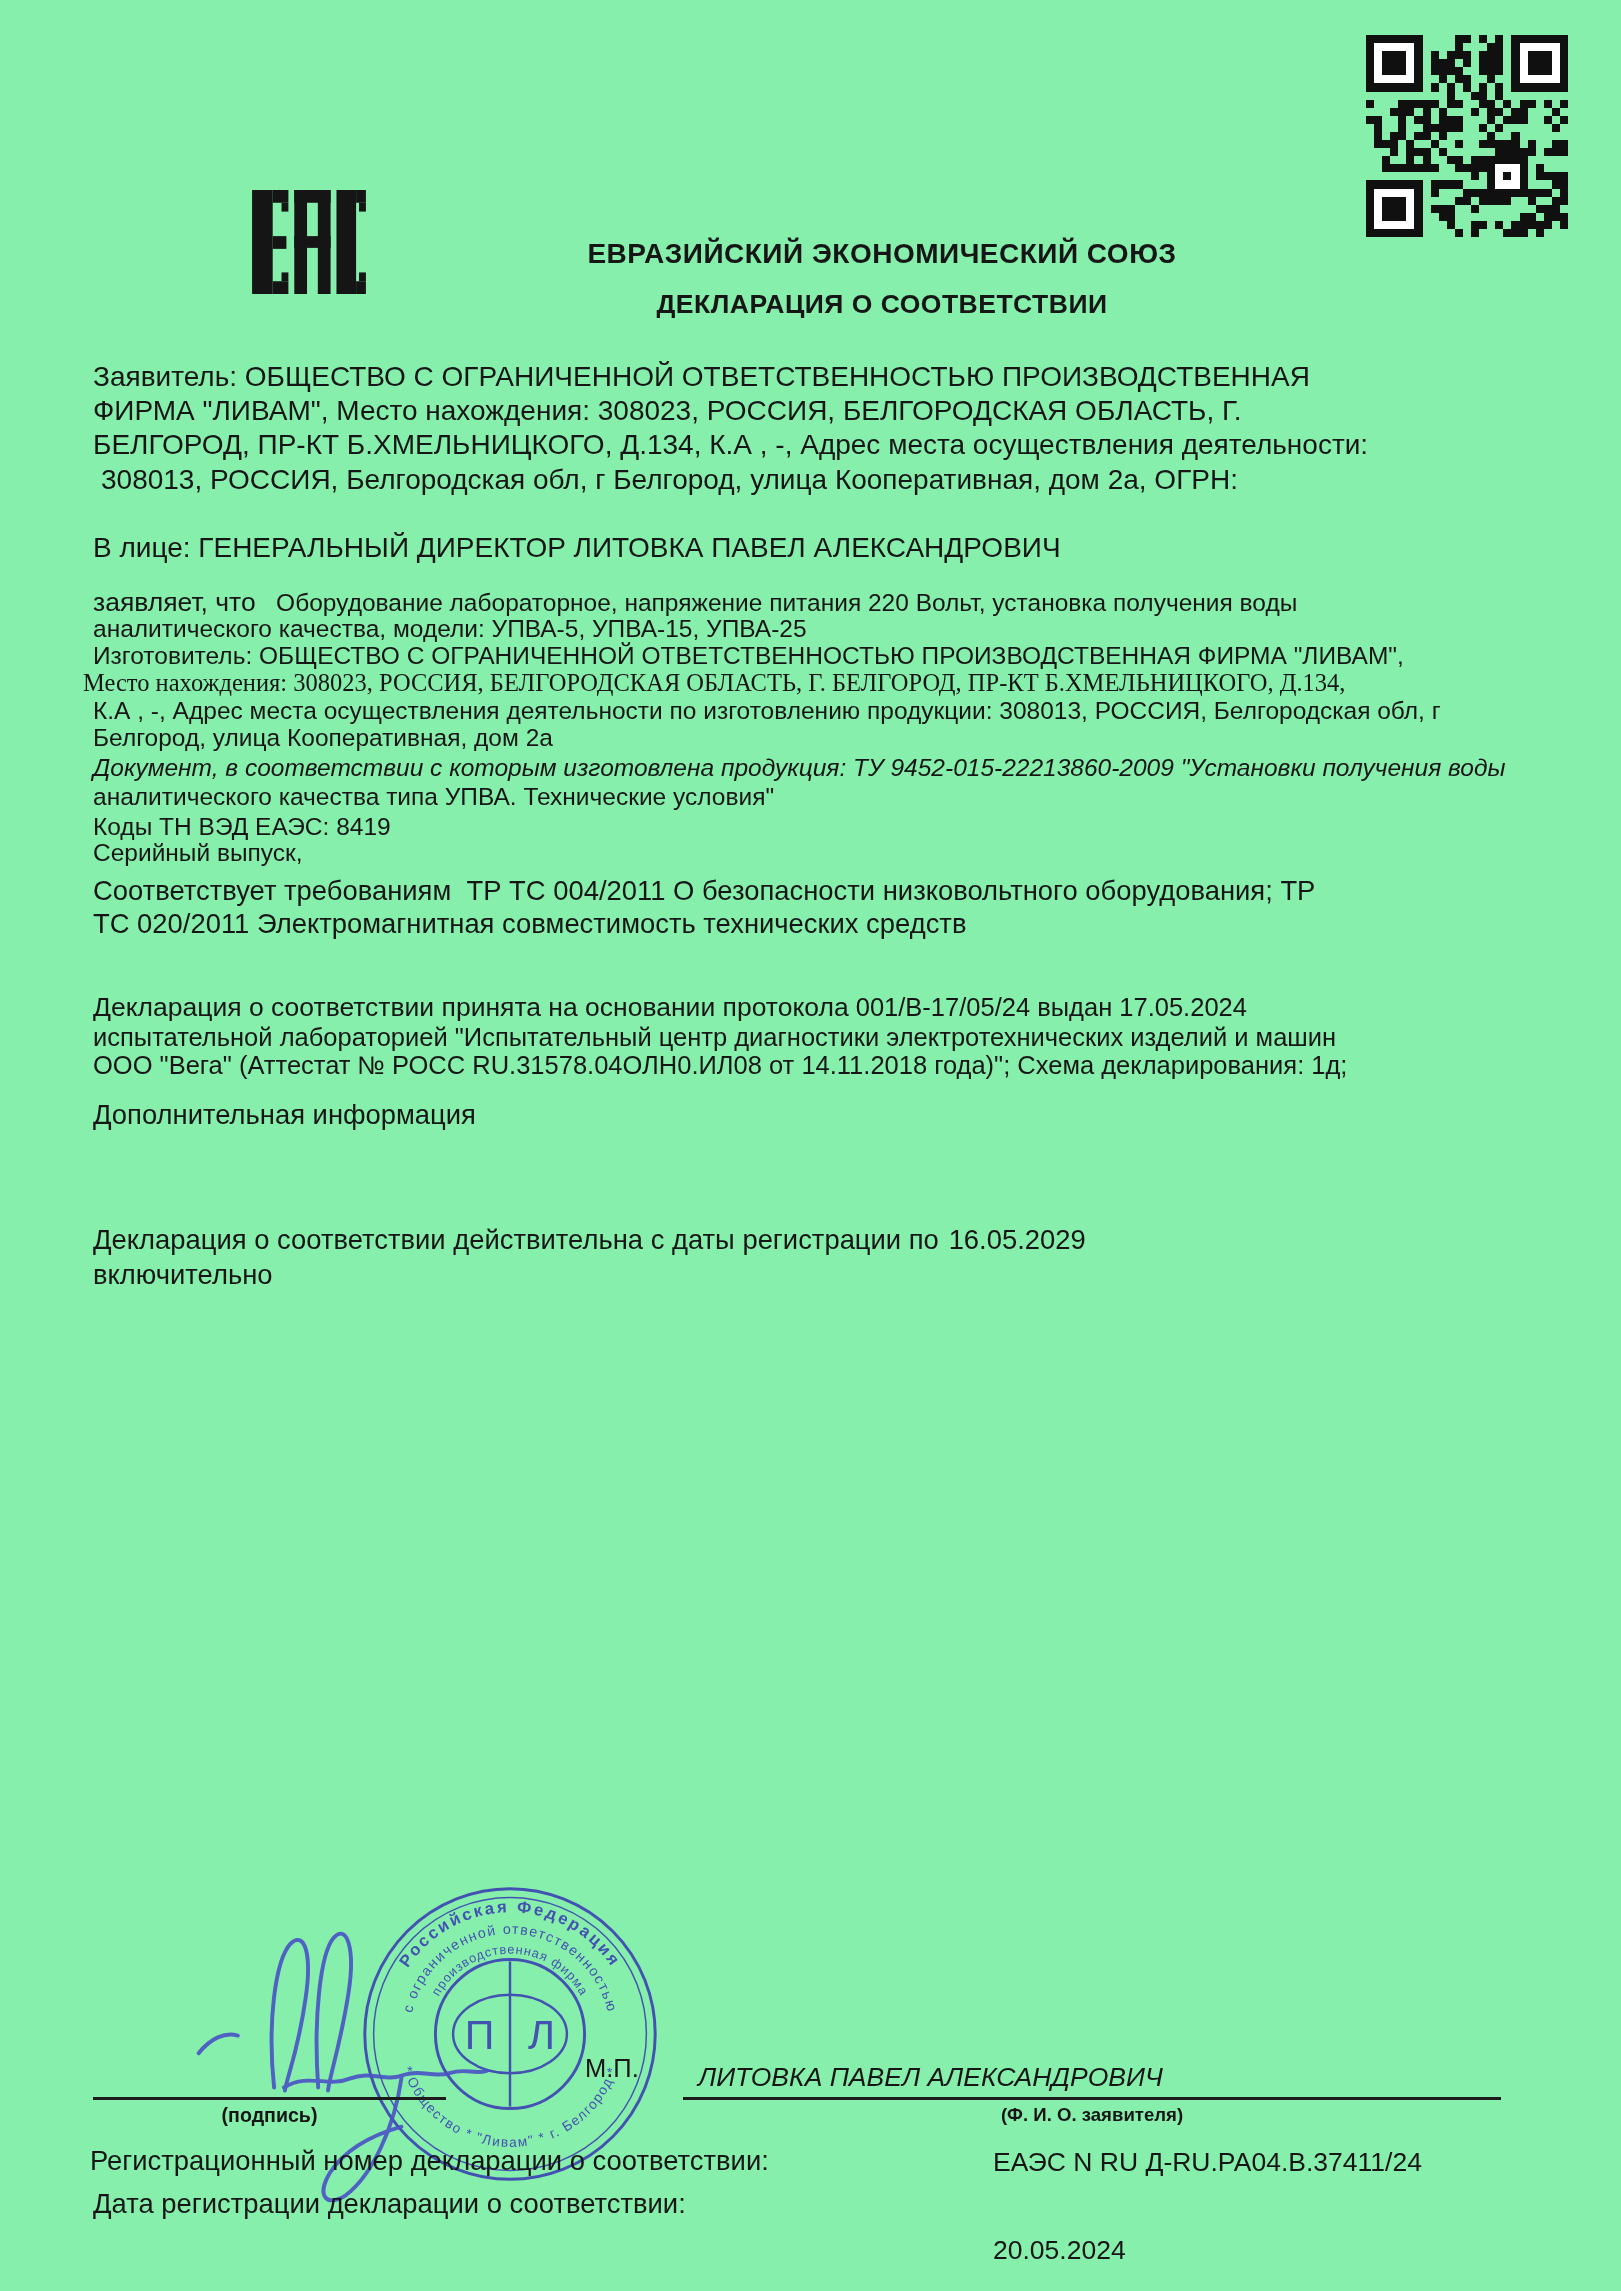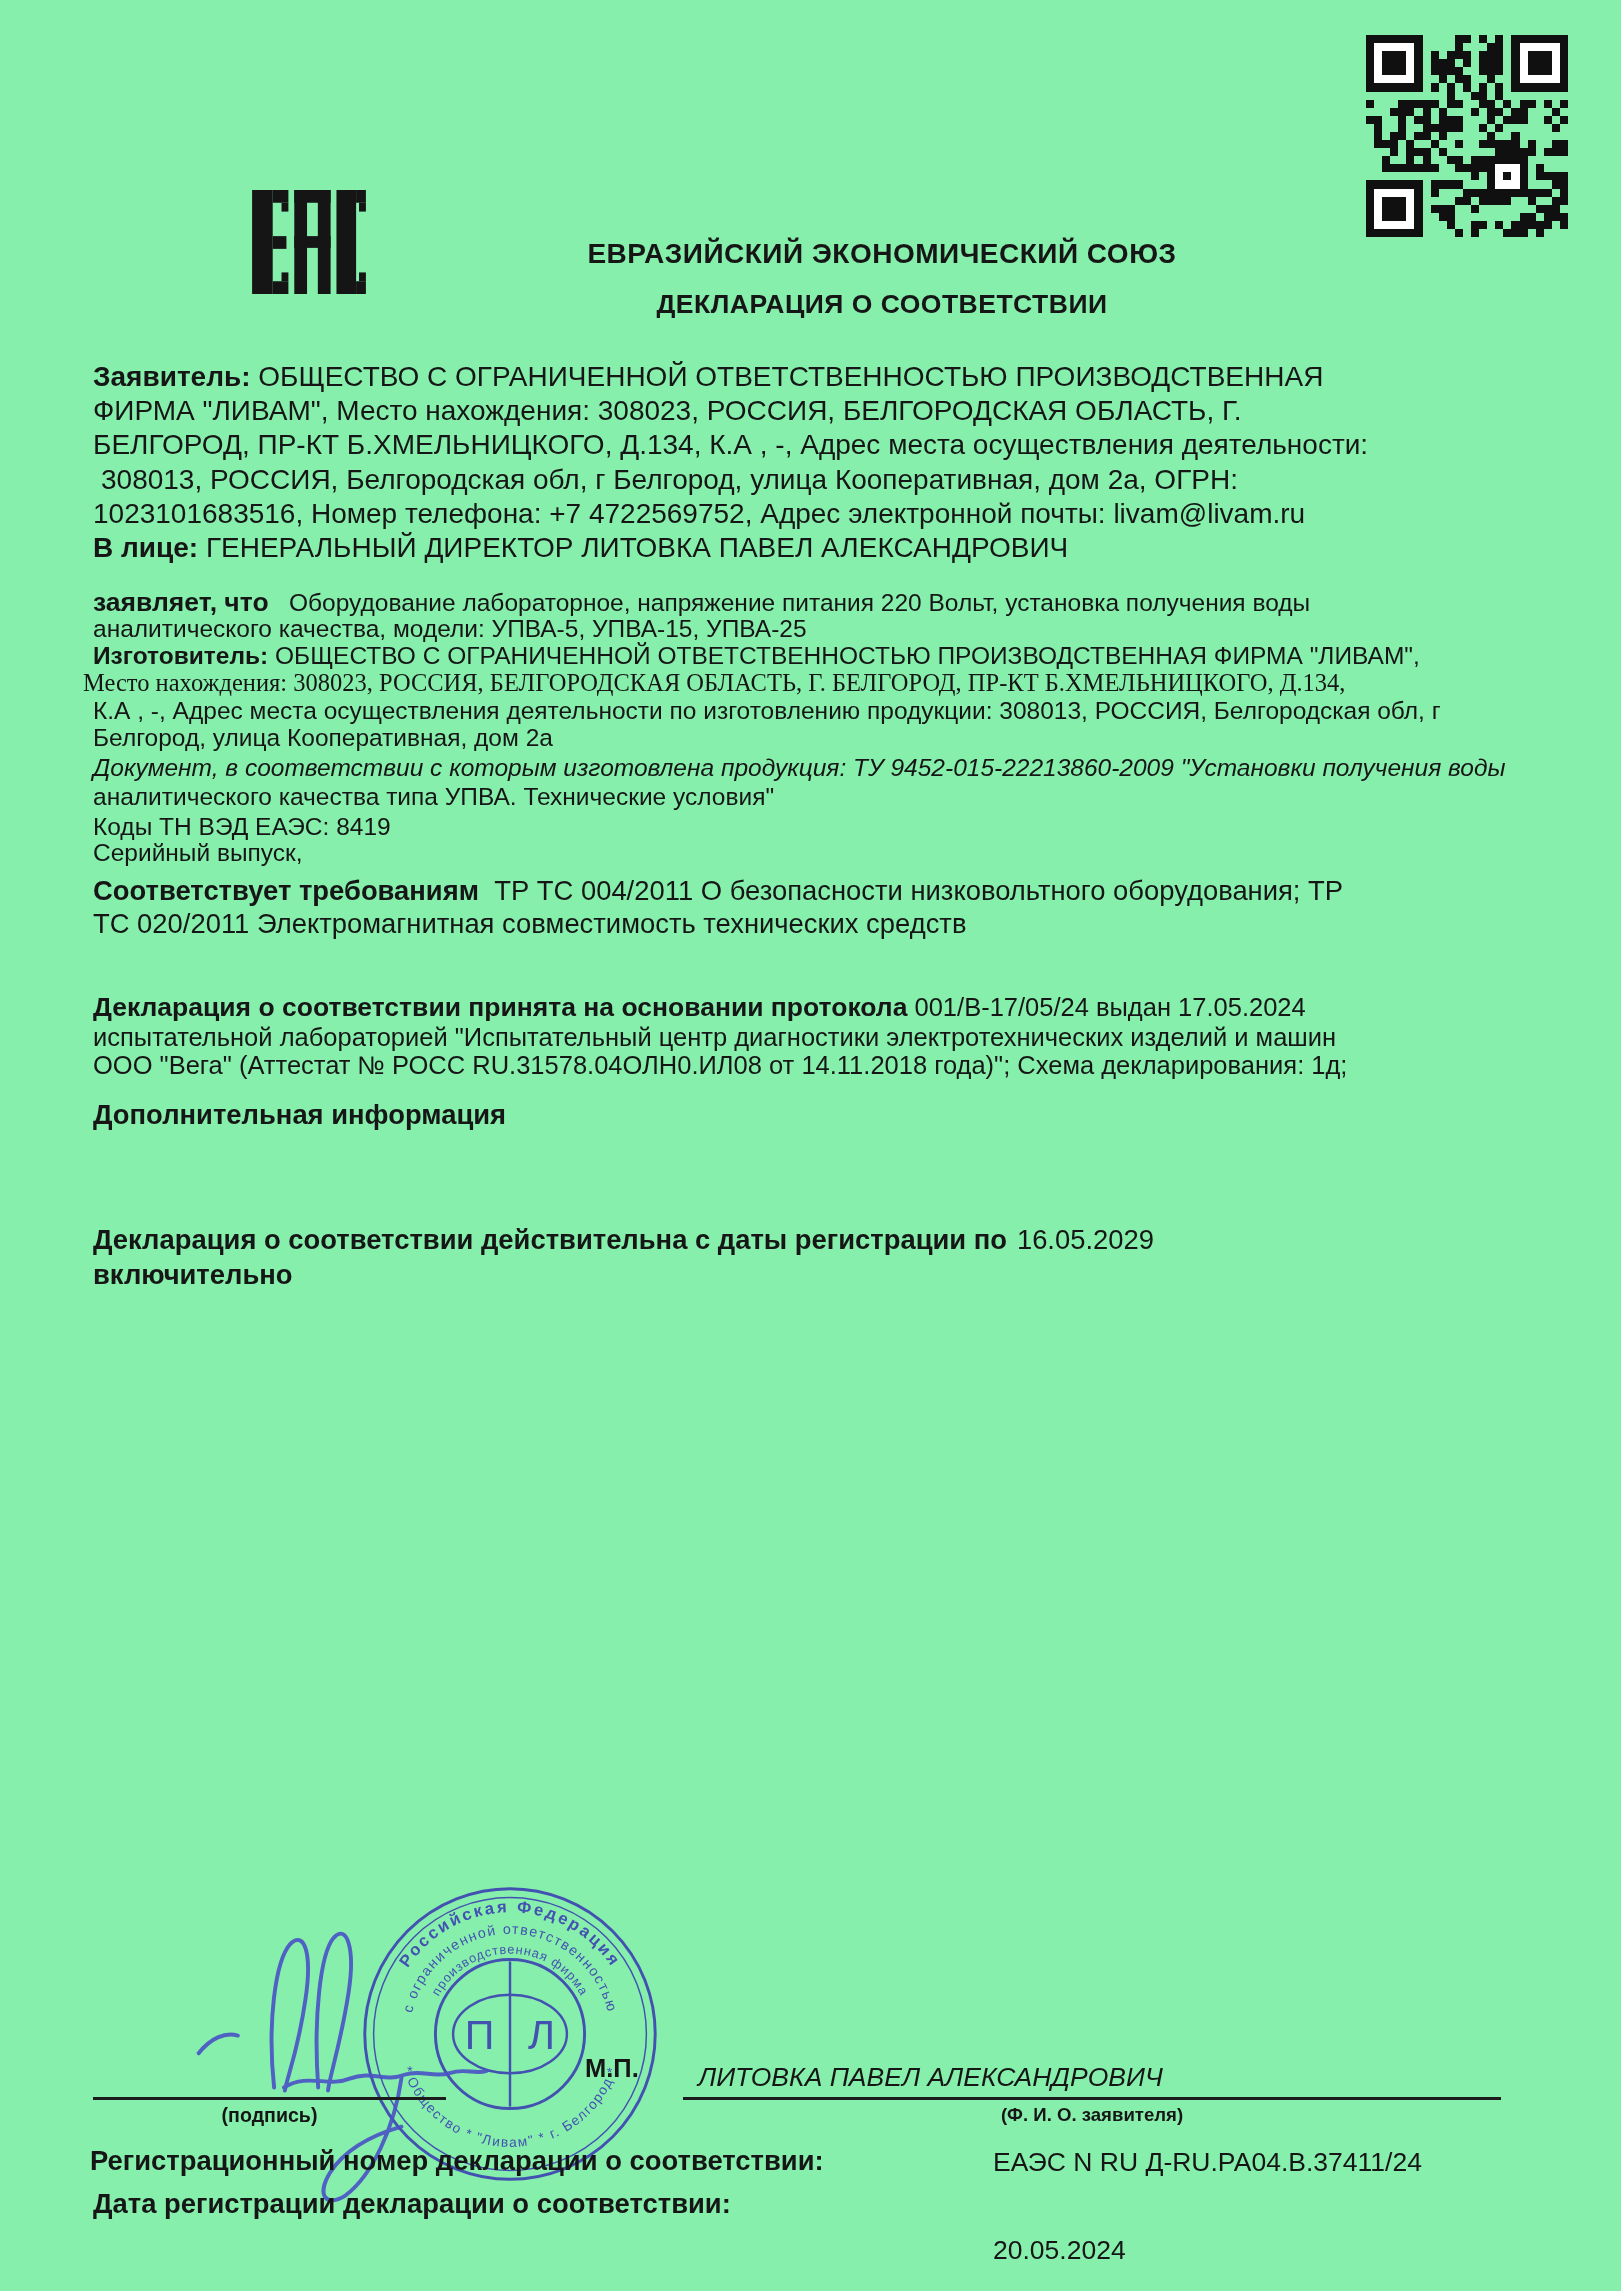--- a/index.html
+++ b/index.html
@@ -4,21 +4,21 @@
 <title>Декларация о соответствии</title>
 <style>
   html,body{margin:0;padding:0;background:#e8e8e8;}
   .page{
     position:relative;width:1621px;height:2292px;margin:0 auto;
     background:#86efac;overflow:hidden;
     font-family:"Liberation Sans","DejaVu Sans",sans-serif;
     color:#161616;
   }
   .abs{position:absolute;white-space:nowrap;}
-  .b{font-weight:bold;}
+  .b{font-weight:normal;}
   .ctr{text-align:center;}
   .title1{font-size:28px;font-weight:bold;letter-spacing:0.5px;}
   .title2{font-size:26.5px;font-weight:bold;letter-spacing:0.5px;}
   .t-app{font-size:28px;}   
   .t-dec{font-size:24.5px;}   
   .t-big{font-size:27.4px;}   
   .t-bas{font-size:25.5px;}   
   .cap{font-size:19.6px;font-weight:bold;}
   .rule{position:absolute;border-top:3.9px solid #1c1c1c;height:0;}
   svg{display:block;}
@@ -268,21 +268,20 @@
     <rect x="109" y="84" width="7" height="9"></rect>
   </svg>
 
   <div class="abs ctr title1" style="left:392px;top:238px;width:980px;">ЕВРАЗИЙСКИЙ ЭКОНОМИЧЕСКИЙ СОЮЗ</div>
   <div class="abs ctr title2" style="left:392px;top:289px;width:980px;">ДЕКЛАРАЦИЯ О СООТВЕТСТВИИ</div>
 
   <div class="abs t-app" style="left:93px;top:361px;"><span class="b">Заявитель:</span><span> ОБЩЕСТВО С ОГРАНИЧЕННОЙ ОТВЕТСТВЕННОСТЬЮ ПРОИЗВОДСТВЕННАЯ</span></div>
   <div class="abs t-app" style="left:93px;top:395px;">ФИРМА "ЛИВАМ", Место нахождения: 308023, РОССИЯ,  БЕЛГОРОДСКАЯ ОБЛАСТЬ, Г.</div>
   <div class="abs t-app" style="left:93px;top:429px;">БЕЛГОРОД, ПР-КТ Б.ХМЕЛЬНИЦКОГО, Д.134, К.А , -, Адрес места осуществления деятельности:</div>
   <div class="abs t-app" style="left:93px;top:464px;margin-left:8px;">308013, РОССИЯ, Белгородская обл, г Белгород, улица Кооперативная, дом 2а, ОГРН:</div>
-  <div class="abs t-app" style="left:93px;top:498px;">1023101683516, Номер телефона: +7 4722569752, Адрес электронной почты: livam@livam.ru</div>
   <div class="abs t-app" style="left:93px;top:532px;"><span class="b">В лице:</span><span> ГЕНЕРАЛЬНЫЙ ДИРЕКТОР ЛИТОВКА ПАВЕЛ АЛЕКСАНДРОВИЧ</span></div>
 
   <div class="abs t-dec" style="left:93px;top:587px;"><span class="b" style="font-size:26.5px;">заявляет, что</span><span style="white-space:pre;">   Оборудование лабораторное, напряжение питания 220 Вольт, установка получения воды</span></div>
   <div class="abs t-dec" style="left:93px;top:615px;">аналитического качества, модели: УПВА-5, УПВА-15, УПВА-25</div>
   <div class="abs t-dec" style="left:93px;top:642px;"><span class="b">Изготовитель:</span><span> ОБЩЕСТВО С ОГРАНИЧЕННОЙ ОТВЕТСТВЕННОСТЬЮ ПРОИЗВОДСТВЕННАЯ ФИРМА "ЛИВАМ",</span></div>
   <div class="abs t-dec" style="left:83px;top:669px;font-family:Liberation Serif, serif;">Место нахождения: 308023, РОССИЯ,  БЕЛГОРОДСКАЯ ОБЛАСТЬ, Г. БЕЛГОРОД, ПР-КТ Б.ХМЕЛЬНИЦКОГО, Д.134,</div>
   <div class="abs t-dec" style="left:93px;top:697px;">К.А , -, Адрес места осуществления деятельности по изготовлению продукции: 308013, РОССИЯ, Белгородская обл, г</div>
   <div class="abs t-dec" style="left:93px;top:724px;">Белгород, улица Кооперативная, дом 2а</div>
   <div class="abs t-dec" style="left:93px;top:754px;font-style:italic;">Документ, в соответствии с которым изготовлена продукция: ТУ 9452-015-22213860-2009 "Установки получения воды</div>
   <div class="abs t-dec" style="left:93px;top:783px;">аналитического качества типа УПВА. Технические условия"</div>

